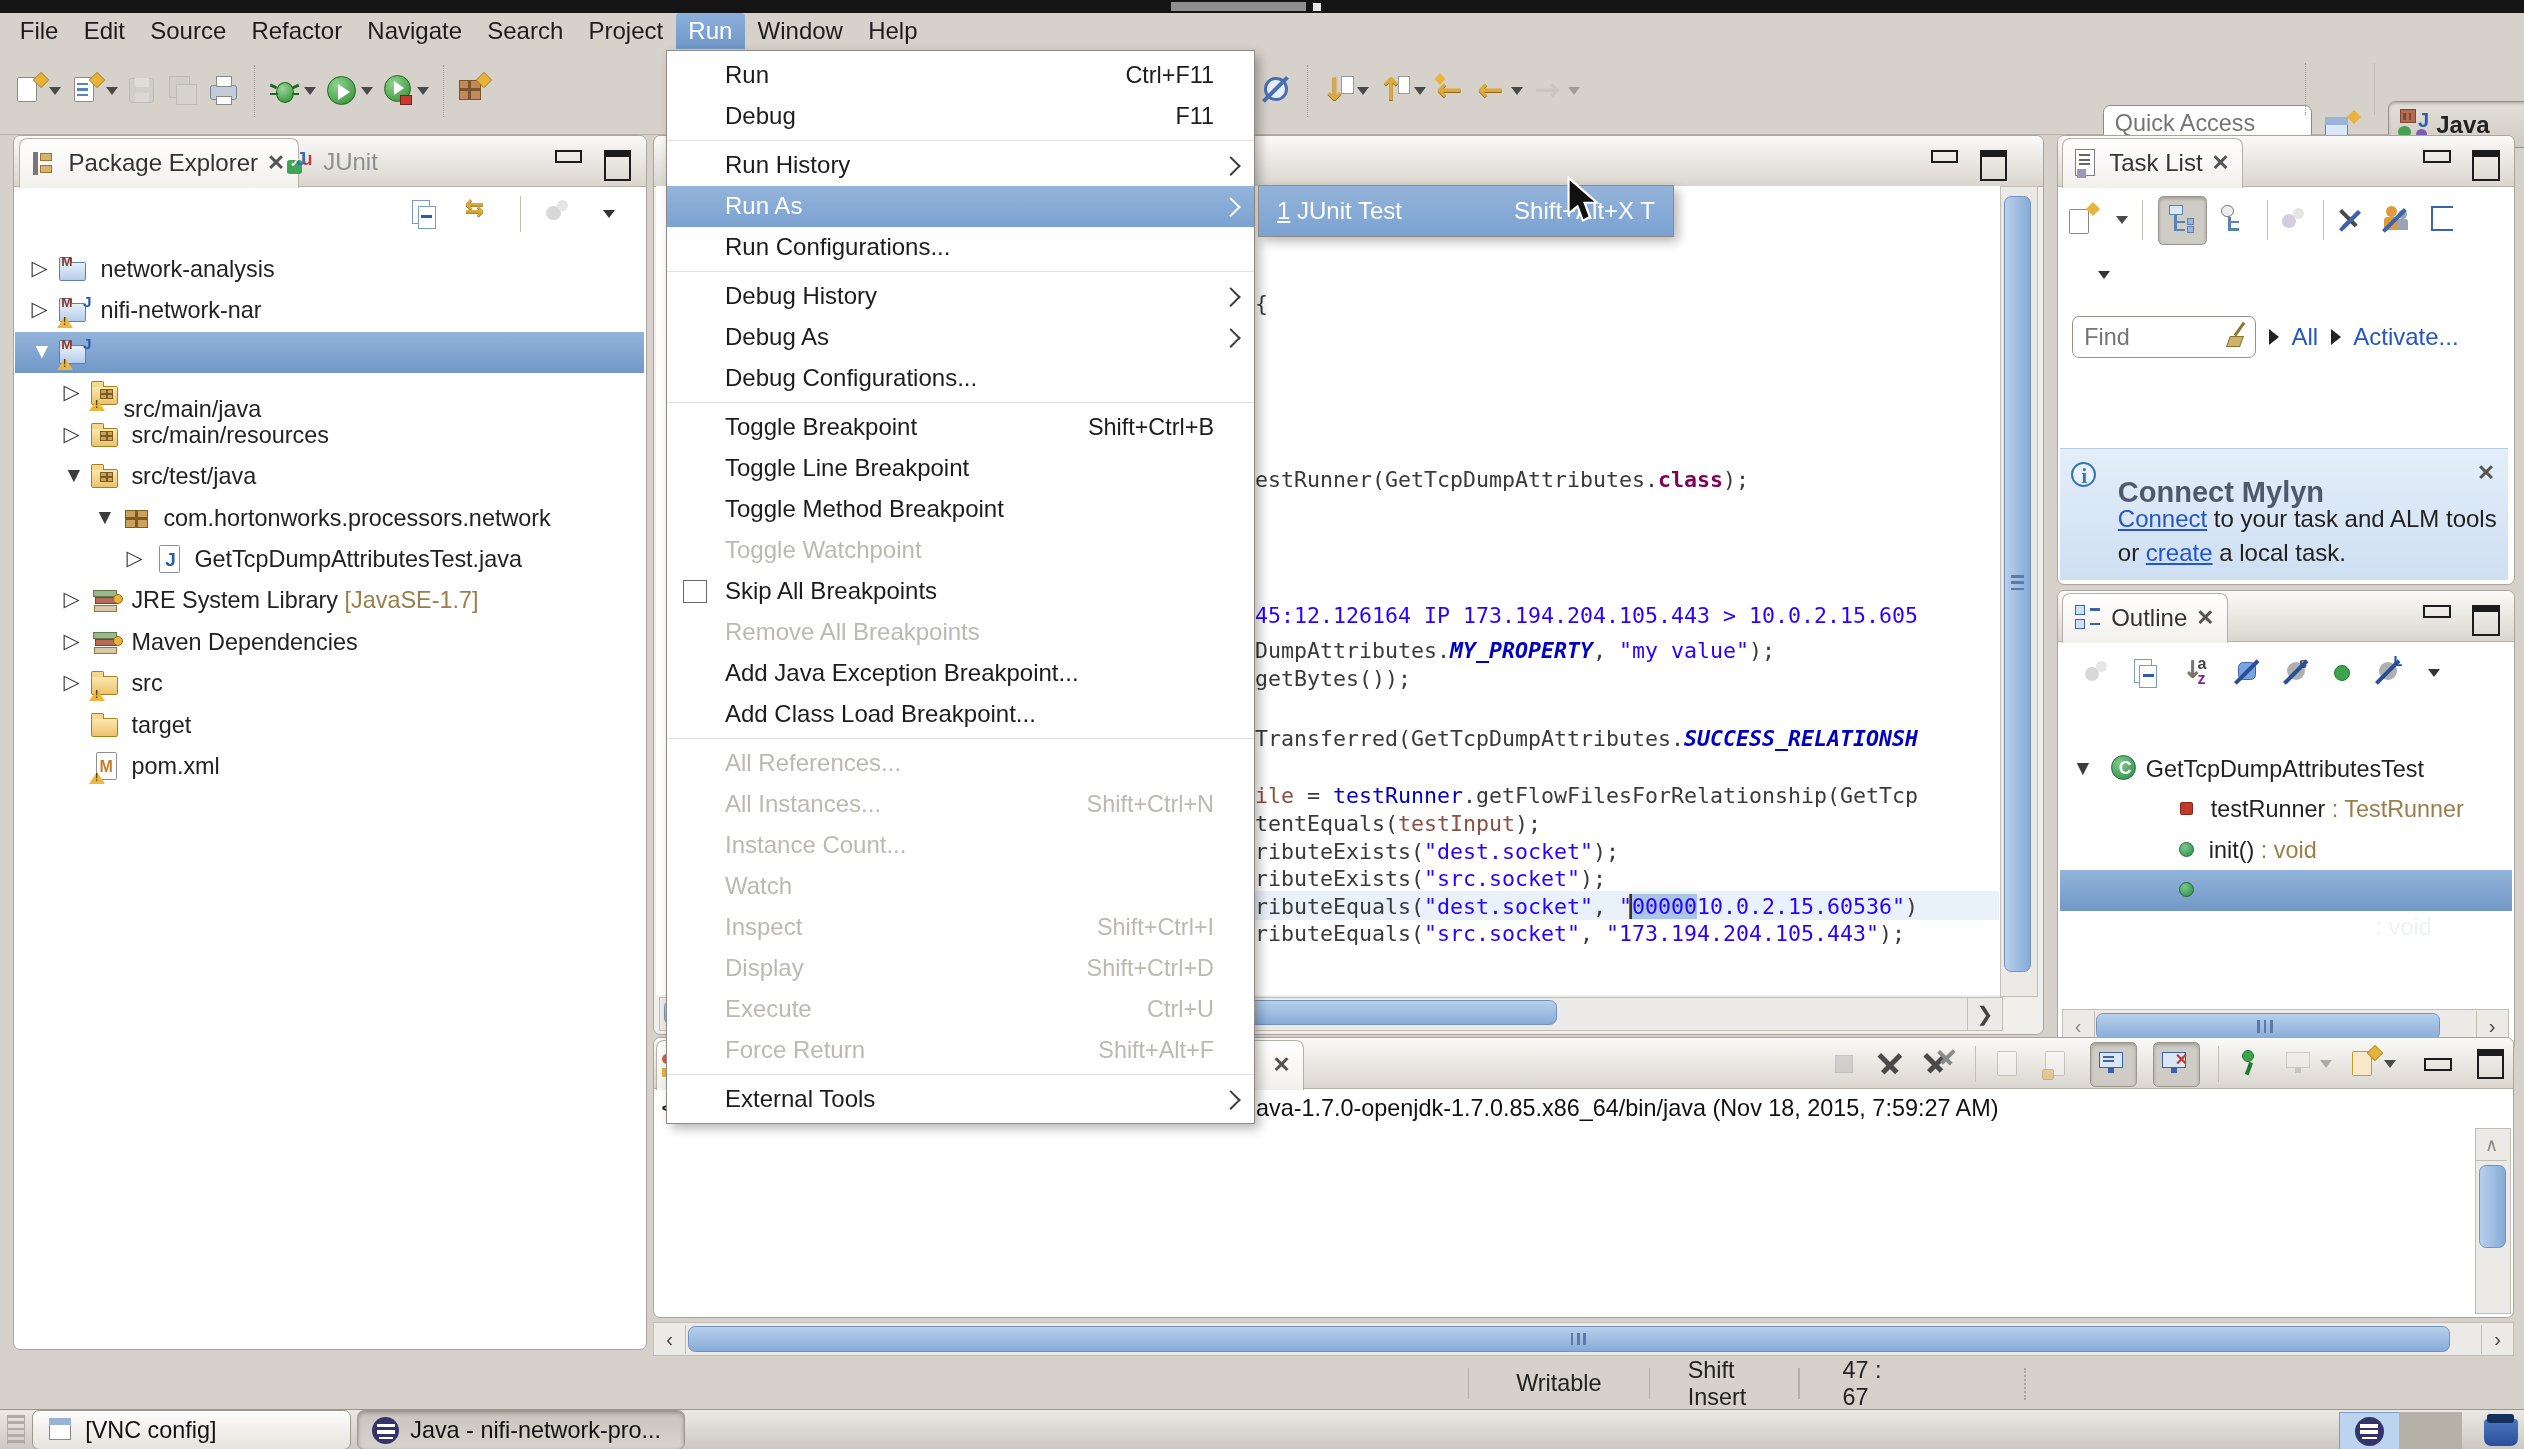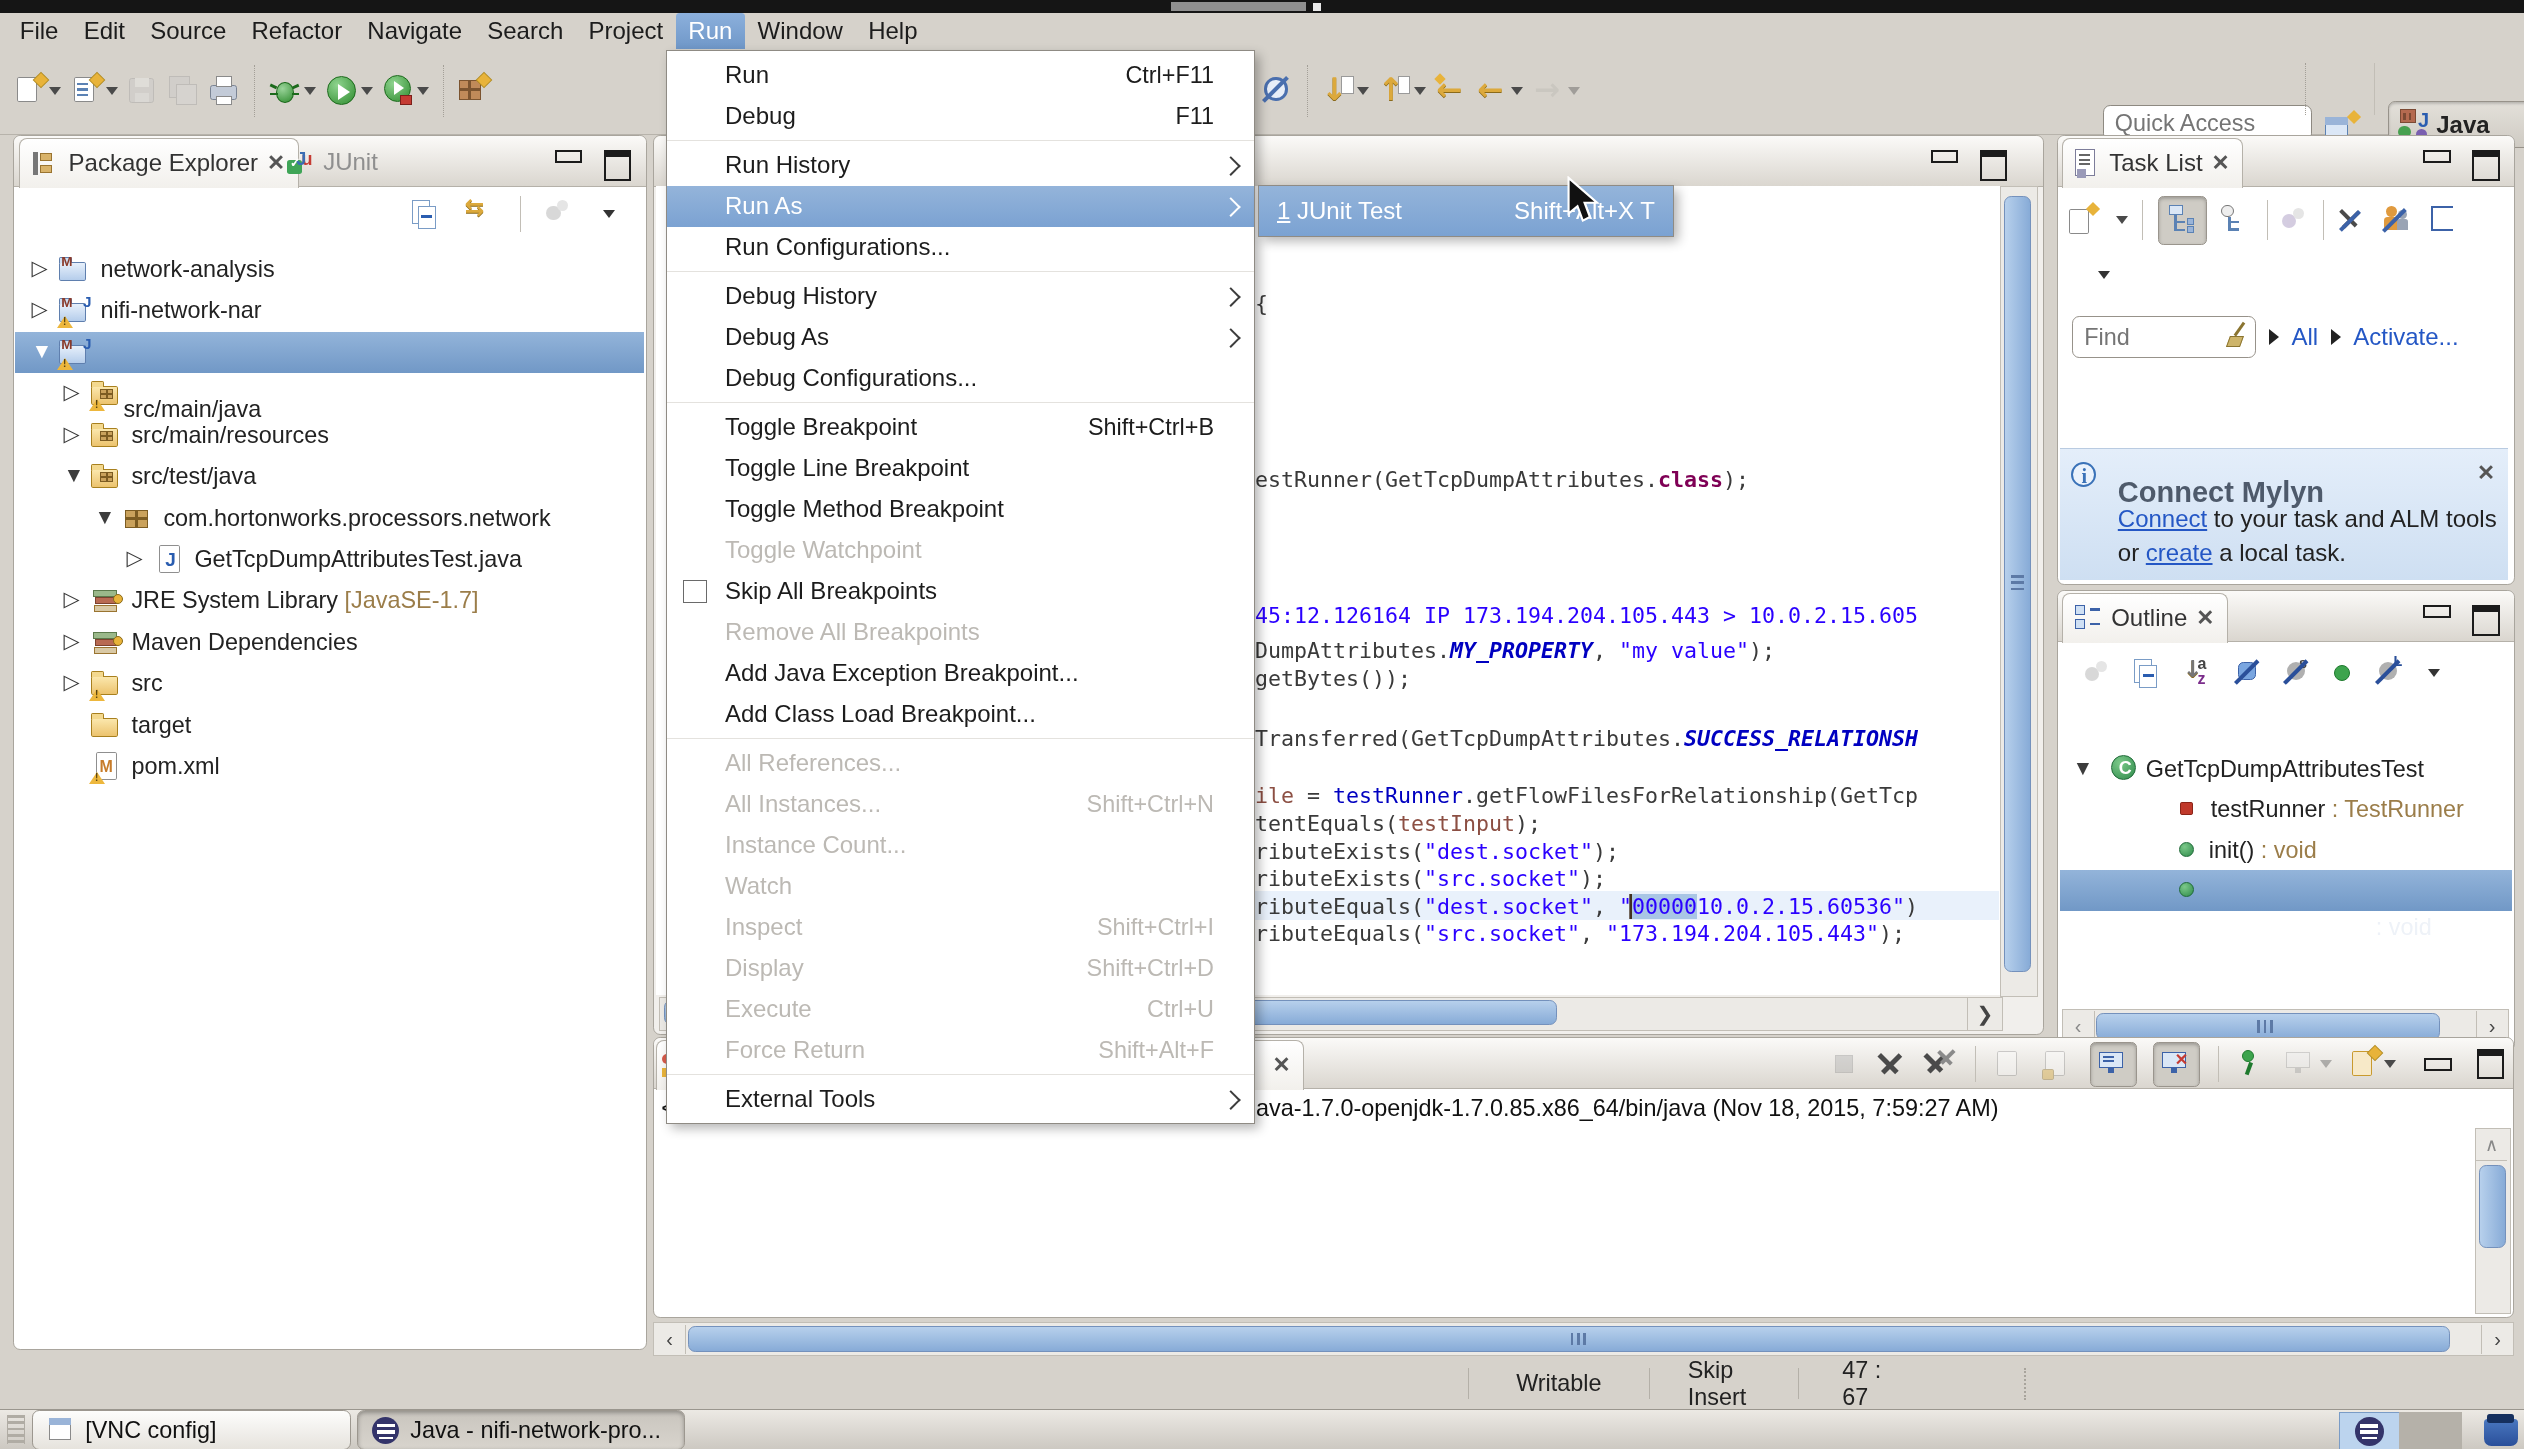--- a/index.html
+++ b/index.html
@@ -736,21 +736,21 @@
           <i></i>
         </span>
     </span>
     <span style="margin-left:auto;width:31px;height:29px;display:flex;align-items:center;justify-content:center;color:#444;font-size:20px;border-left:1.8px solid #c2beb6;">›</span>
   </div>
 
   <div class="abs" style="left:0;top:1358px;width:2026px;height:51px;background:#d6d2cb;display:flex;align-items:center;font-size:23.4px;color:#222;">
     <span class="ssep" style="margin-left:1468px;"></span>
     <span style="margin-left:47px;">Writable</span>
     <span class="ssep" style="margin-left:47px;"></span>
-    <span style="margin-left:38px;">Skip Insert</span>
+    <span style="margin-left:38px;">Shift Insert</span>
     <span class="ssep" style="margin-left:38px;"></span>
     <span style="margin-left:43px;">47 : 67</span>
     <span style="margin-left:135px;width:0;height:32px;border-left:2.7px dotted #a8a49c;"></span>
   </div>
 
   <div class="abs" style="left:0;top:1409px;width:2525px;height:41px;background:linear-gradient(#ece9e4,#cbc7c0);border-top:1.8px solid #9a968e;">
     <span class="abs" style="left:7.2px;top:5.4px;width:16px;height:29px;background:repeating-linear-gradient(#b0aca4 0 2.7px,transparent 2.7px 6.3px);border-left:1.8px solid #b0aca4;border-right:1.8px solid #b0aca4;"></span>
     <div class="tbbtn abs" style="left:32px;top:0;width:288px;">
       <span class="ic" style="width:27px;height:27px;">
         <b style="left:1.8px;top:1.8px;width:21.6px;height:21.6px;background:#fff;border:1.8px solid #8a8a8a;"></b>

